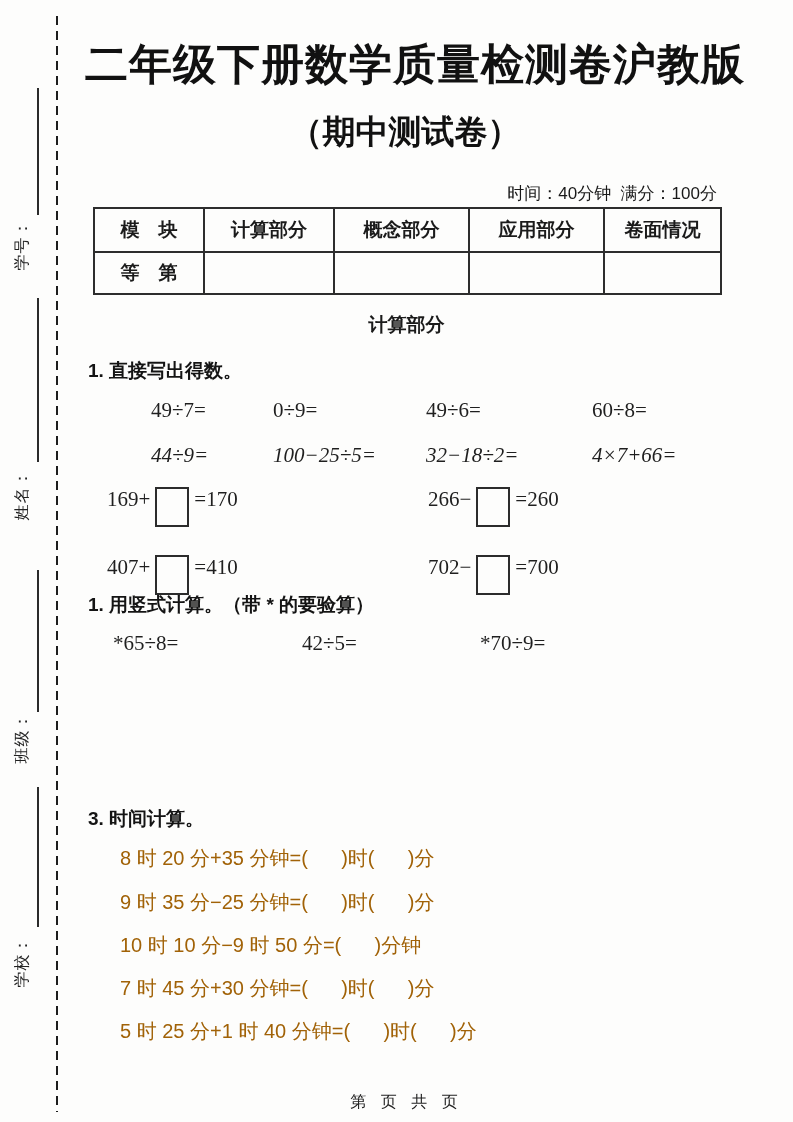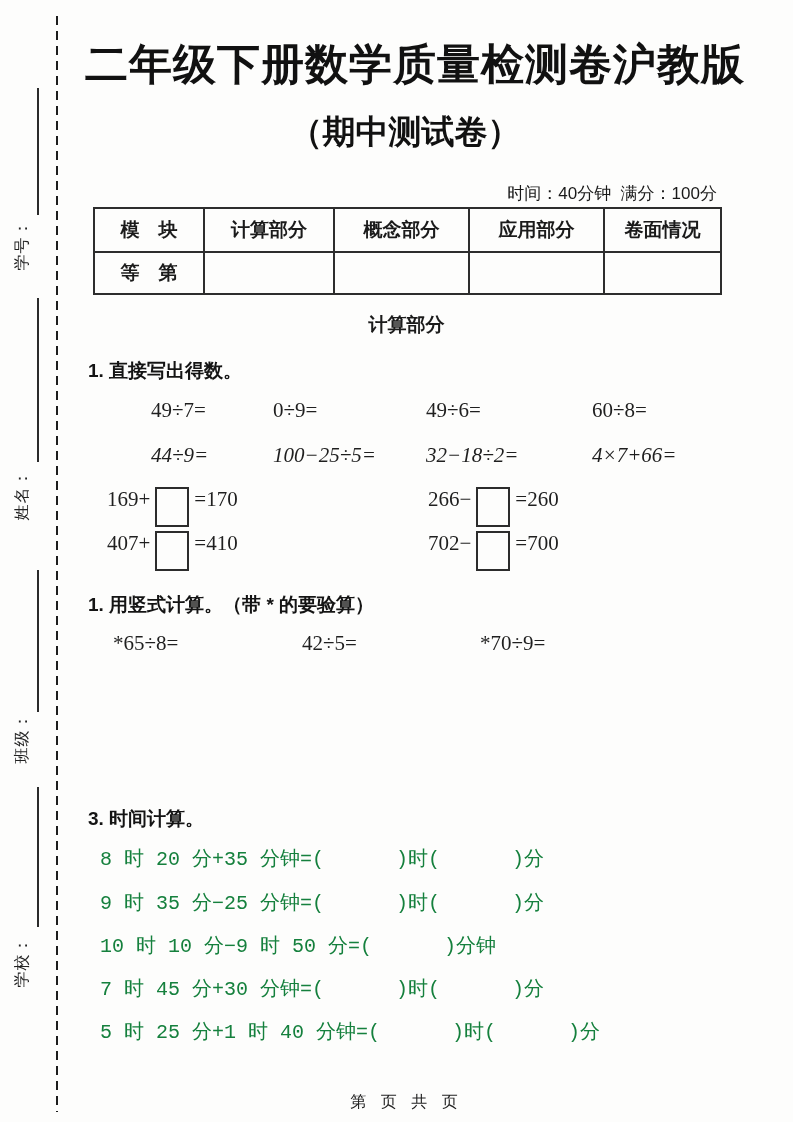--- a/index.html
+++ b/index.html
@@ -74,30 +74,30 @@
   }
   .r1{top:398px;} .r2{top:443px;font-style:italic;}
   .c1{left:123px;margin-left:28px;} .c2{left:273px;} .c3{left:426px;} .c4{left:592px;}
   .q2r{top:631px;}
   .q2c1{left:113px;} .q2c2{left:302px;} .q2c3{left:480px;}
 
   .fill-group{
     position:absolute;display:flex;align-items:flex-start;height:44px;
     font-family:"Liberation Serif", serif;font-size:21px;color:#1f1f1f;white-space:pre;
   }
-  .fr1{top:487px;} .fr2{top:531px;}
+  .fr1{top:487px;} .fr2{top:555px;}
   .fg1{left:107px;} .fg2{left:428px;}
   .ans-box{
     display:inline-block;width:30px;height:36px;
     border:2px solid #2c2c2c;background:#fdfdfc;margin:0 5px;
   }
 
   .q3-line{
-    position:absolute;left:100px;white-space:pre;
-    font-family:Liberation Mono, monospace;font-size:20px;color:#15803d;
+    position:absolute;left:120px;white-space:pre;
+    font-family:Liberation Sans, sans-serif;font-size:20px;color:#a16207;
   }
   .l1{top:845px;} .l2{top:889px;} .l3{top:932px;} .l4{top:975px;} .l5{top:1018px;}
 
   .footer{
     position:absolute;left:93px;top:1092px;width:627px;
     text-align:center;font-size:16px;letter-spacing:5px;color:#222;white-space:pre;
   }
 </style>
 </head>
 <body>

